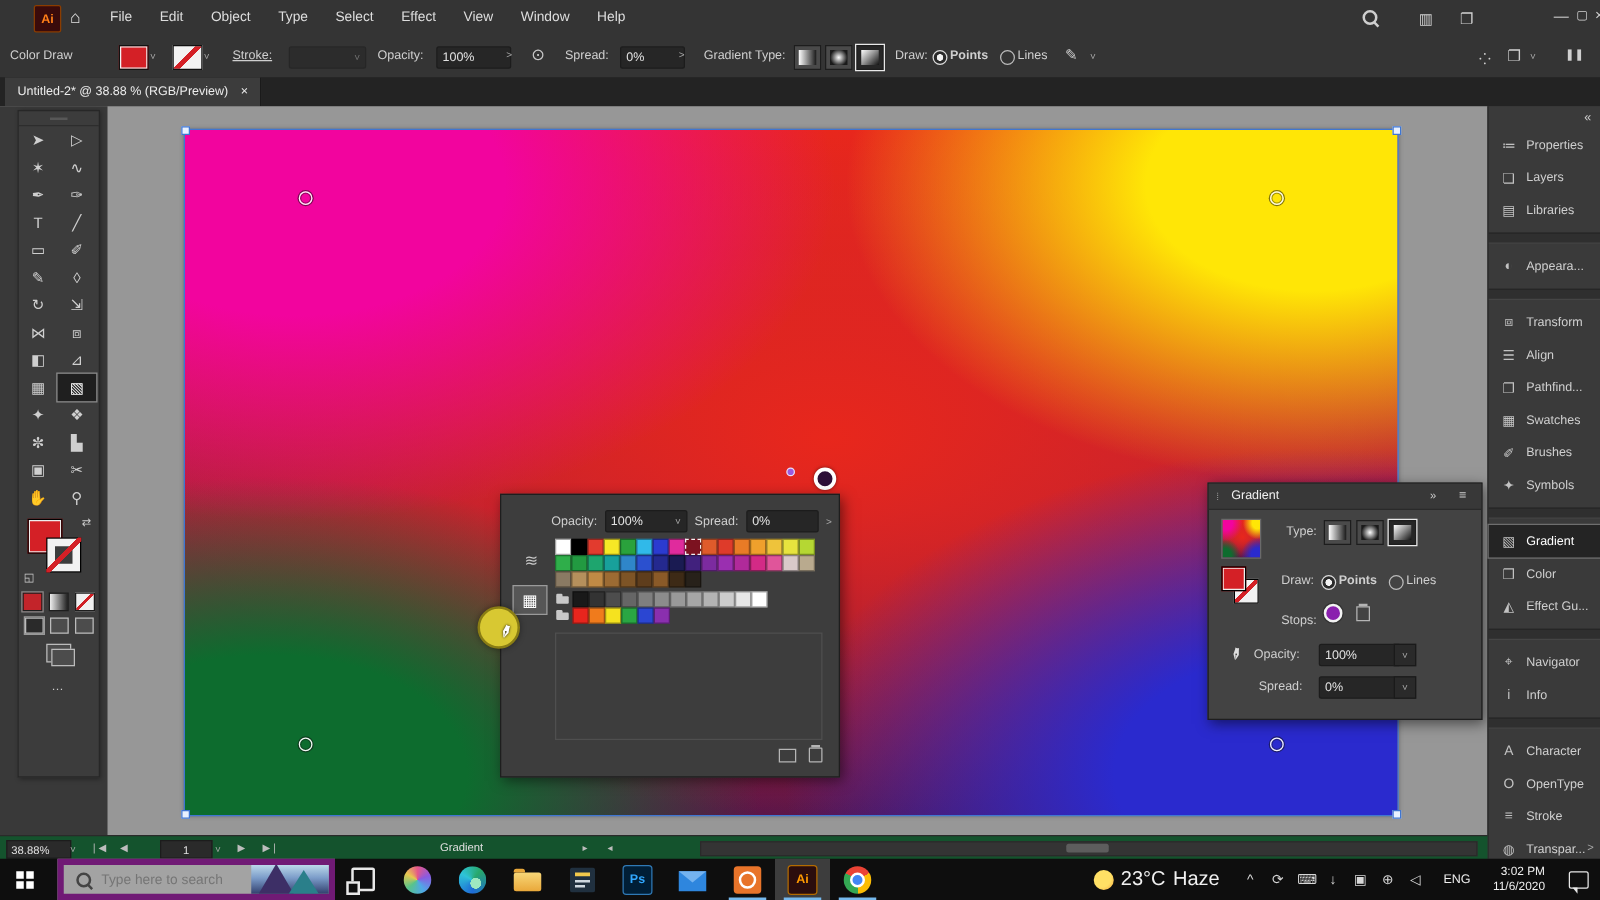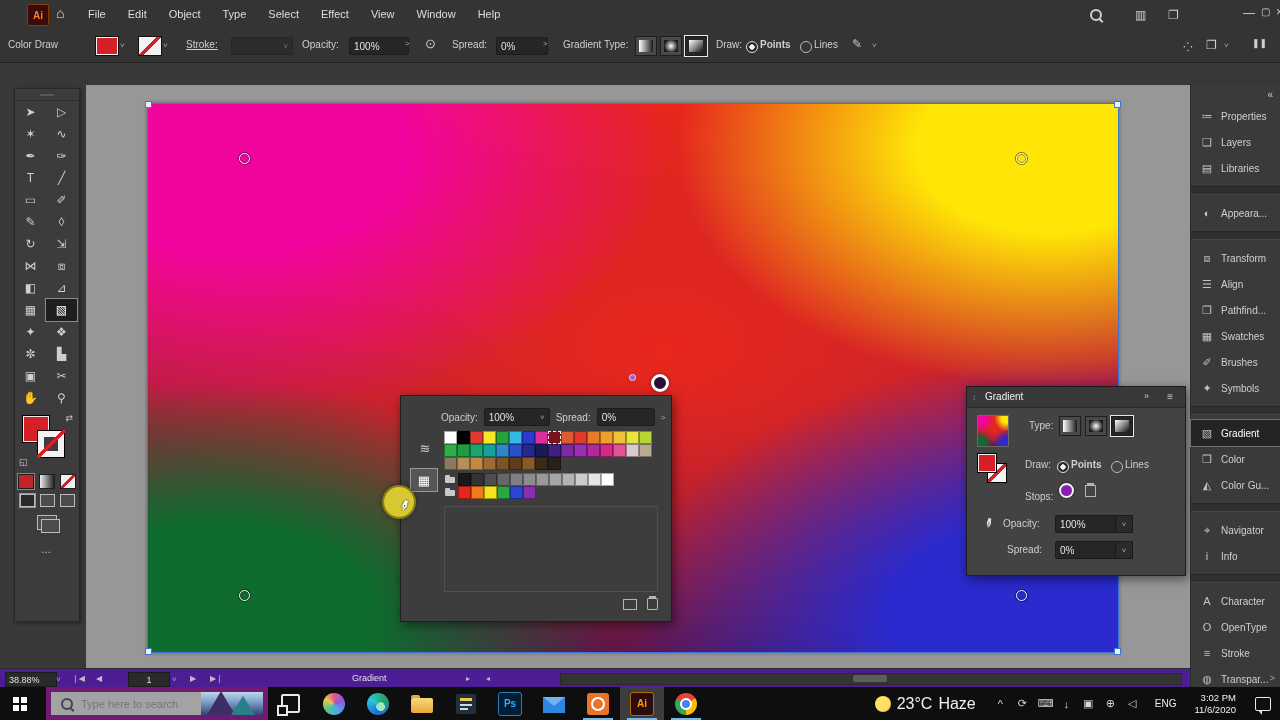--- a/index.html
+++ b/index.html
@@ -129,21 +129,21 @@
   #dock-expand{position:absolute;right:8px;top:4px;font-size:10px;color:#ccc;}
   #dock-groups{position:absolute;left:0;top:18px;width:100%;}
   .dock-strip{height:7px;background:#2f2f2f;border-top:1px solid #262626;border-bottom:1px solid #454545;margin:5px 0;}
   .dock-item{height:26px;display:flex;align-items:center;gap:7px;padding-left:9px;}
   .dock-item .ic{width:14px;font-size:11px;color:#c2c2c2;text-align:center;}
   .dock-item .lb{font-size:10px;color:#cfcfcf;white-space:nowrap;}
   .dock-item.selected{background:#242424;outline:1px solid #6e6e6e;}
   .dock-item.selected .lb{color:#fff;}
   #dock-scroll{position:absolute;bottom:4px;right:6px;font-size:9px;color:#aaa;}
   
-  #statusbar{left:0;top:668px;width:1190px;height:19px;background:#4c1d95;border-top:1px solid #2a2a2a;font-size:9px;color:#e0e0e0;}
+  #statusbar{left:0;top:668px;width:1190px;height:19px;background:#14532d;border-top:1px solid #2a2a2a;font-size:9px;color:#e0e0e0;}
   #sb-zoom{position:absolute;left:5px;top:3px;width:44px;height:13px;background:#2a2a2a;border:1px solid #1c1c1c;
            display:flex;align-items:center;padding:0 3px;}
   #sb-zoom-chev{position:absolute;left:56px;top:6px;}
   .sb-nav{position:absolute;top:5px;font-size:8px;color:#bdbdbd;}
   #sb-abfield{position:absolute;left:128px;top:3px;width:40px;height:13px;background:#2a2a2a;border:1px solid #1c1c1c;
               display:flex;align-items:center;justify-content:center;}
   #sb-abchev{position:absolute;left:172px;top:6px;}
   #sb-status{position:absolute;left:352px;top:4px;font-size:9px;}
   #sb-arrl{position:absolute;left:466px;top:5px;font-size:8px;color:#bdbdbd;}
   #sb-arrr{position:absolute;left:486px;top:5px;font-size:8px;color:#bdbdbd;}
@@ -268,20 +268,26 @@
     <div class="abs" style="left:800px;top:10px;"><span class="radio"></span></div>
     <div class="abs cb-label" style="left:814px;">Lines</div>
     <div class="abs" id="cb-edit-grad" style="left:852px;">✎</div>
     <div class="abs chev" id="cb-edit-chev" style="left:872px;">˅</div>
     <div class="abs tb-ic" id="cb-ws1">⁘</div>
     <div class="abs tb-ic" id="cb-ws2">❐</div>
     <div class="abs chev" id="cb-ws2c">˅</div>
     <div class="abs tb-ic" id="cb-ws3" style="font-size:9px;">❚❚</div>
   </div>
 
+  <div class="abs" id="tabbar">
+    <div class="abs" id="doc-tab">
+      <span>Untitled-2* @ 38.88 % (RGB/Preview)</span>
+      <span id="tab-close">×</span>
+    </div>
+  </div>
 
   <div class="abs" id="canvas"></div>
   <div class="abs" id="left-strip"></div>
   <div class="abs" id="artboard" style="background: radial-gradient(62% 68% at 9% 8%, rgb(242, 4, 158) 0%, rgb(242, 4, 158) 28%, rgba(242, 4, 158, 0) 72%), radial-gradient(55% 62% at 93% 8%, rgb(255, 230, 6) 0%, rgb(255, 230, 6) 25%, rgba(255, 230, 6, 0) 70%), radial-gradient(58% 62% at 7% 94%, rgb(13, 108, 46) 0%, rgb(13, 108, 46) 28%, rgba(13, 108, 46, 0) 70%), radial-gradient(62% 66% at 94% 94%, rgb(42, 42, 206) 0%, rgb(42, 42, 206) 28%, rgba(42, 42, 206, 0) 72%), radial-gradient(55% 55% at 53% 45%, rgb(232, 39, 28) 0%, rgba(232, 39, 28, 0) 100%), linear-gradient(rgb(232, 39, 28) 0%, rgb(176, 31, 58) 55%, rgb(92, 22, 72) 100%);"></div>
 
   <div class="abs handle" style="left:145px;top:101px;"></div>
   <div class="abs handle" style="left:1114px;top:101px;"></div>
   <div class="abs handle" style="left:145px;top:648px;"></div>
   <div class="abs handle" style="left:1114px;top:648px;"></div>
 
@@ -534,21 +540,21 @@
         <div class="dock-item selected">
           <span class="ic">▧</span>
           <span class="lb">Gradient</span>
         </div>
         <div class="dock-item">
           <span class="ic">❒</span>
           <span class="lb">Color</span>
         </div>
         <div class="dock-item">
           <span class="ic">◭</span>
-          <span class="lb">Color Gu...</span>
+          <span class="lb">Effect Gu...</span>
         </div>
         <div class="dock-strip"></div>
         <div class="dock-item">
           <span class="ic">⌖</span>
           <span class="lb">Navigator</span>
         </div>
         <div class="dock-item">
           <span class="ic">i</span>
           <span class="lb">Info</span>
         </div>

